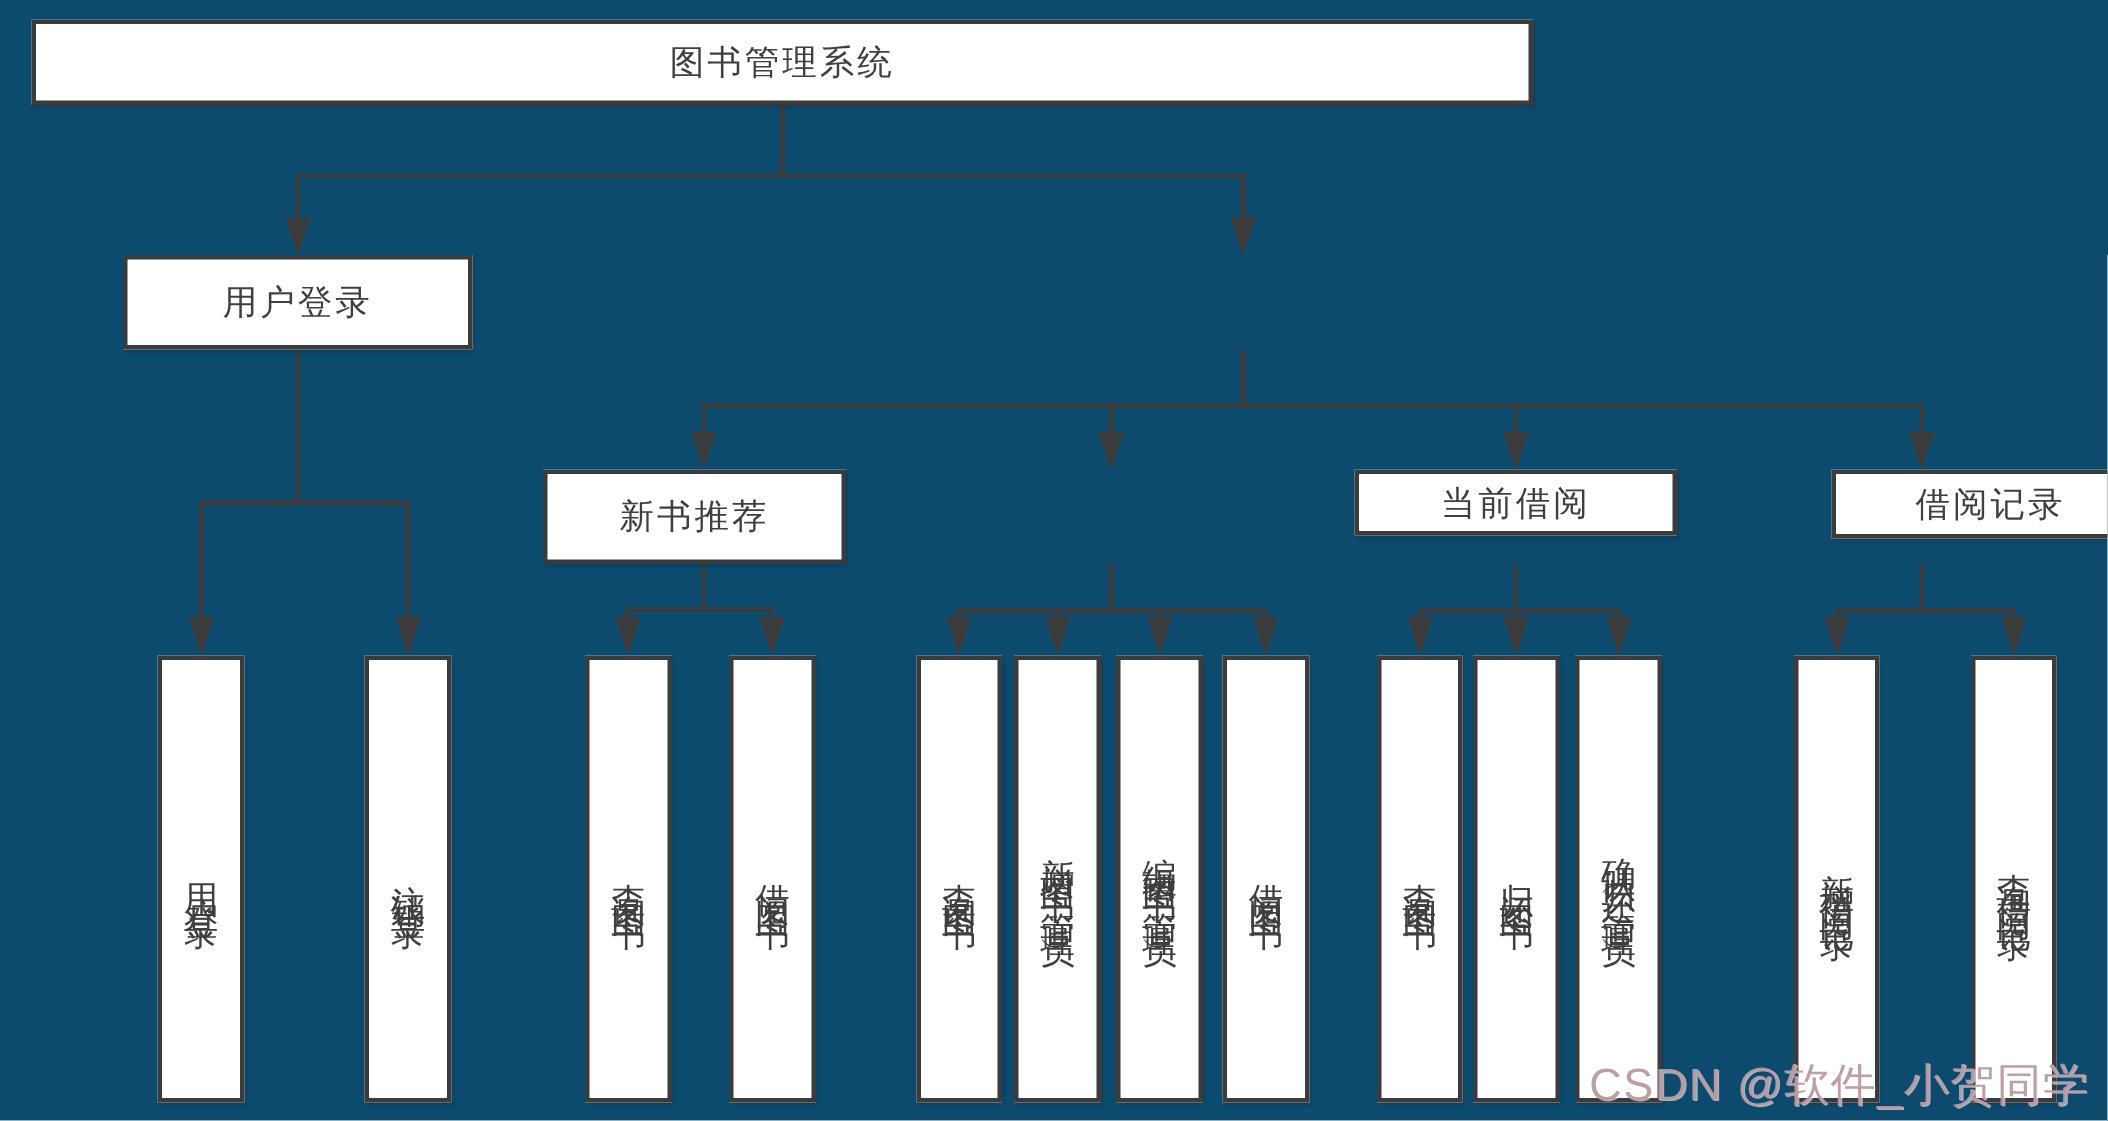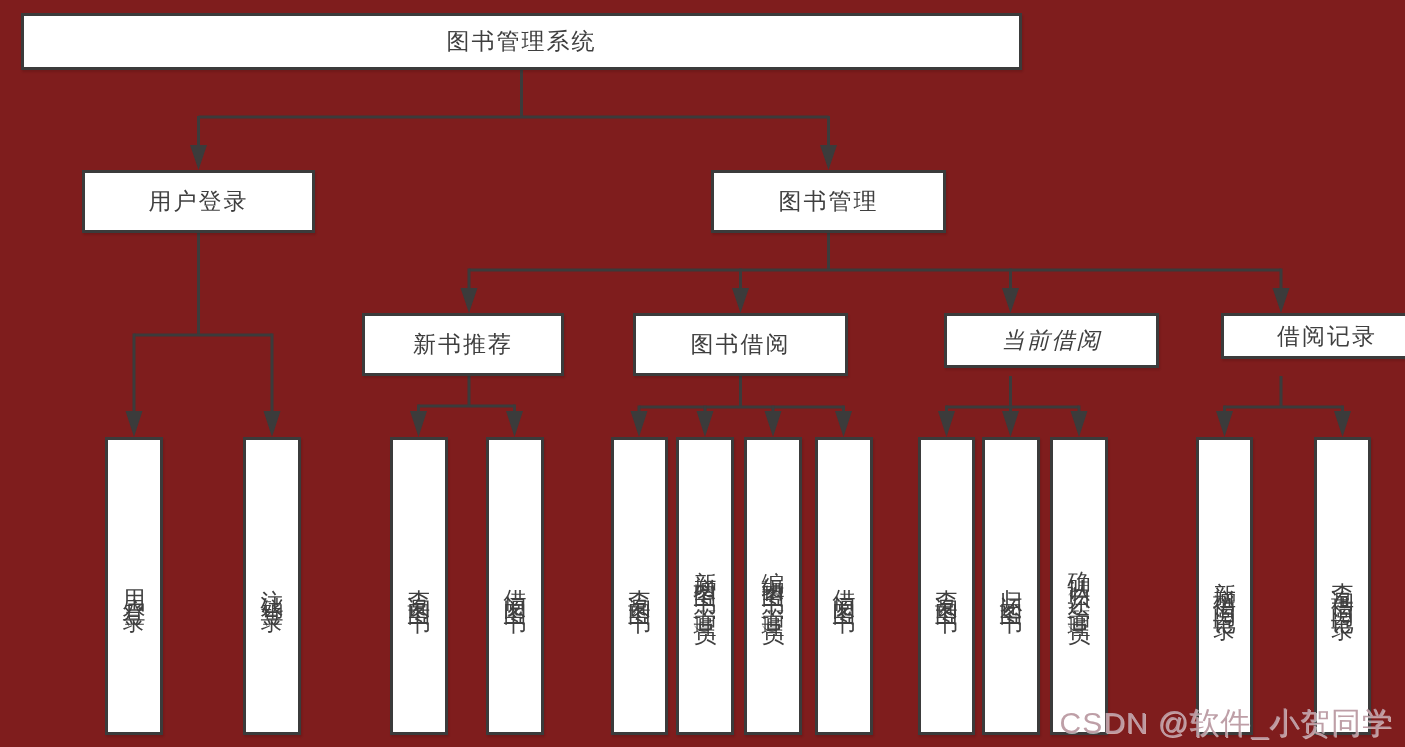--- a/index.html
+++ b/index.html
@@ -5,21 +5,21 @@
   html, body {
     margin: 0;
     padding: 0;
     background: #ffffff;
     font-family: "Liberation Sans", "DejaVu Sans", sans-serif;
   }
   .canvas {
     position: relative;
     width: 1405px;
     height: 747px;
-    background: #7f1d1d;
+    background: #0c4a6e;
     overflow: hidden;
   }
   .connectors {
     position: absolute;
     left: 0;
     top: 0;
     z-index: 1;
   }
   .box {
     position: absolute;
@@ -125,25 +125,23 @@
       <polygon points="1002,411 1019,411 1010.5,437"></polygon>
       <polygon points="1070.5,411 1087.5,411 1079,437"></polygon>
       <polygon points="1216,411 1233,411 1224.5,437"></polygon>
       <polygon points="1334,411 1351,411 1342.5,437"></polygon>
     </g>
   </svg>
 
   <div class="box" style="left:21px; top:13px; width:1001px; height:57px;">图书管理系统</div>
 
   <div class="box" style="left:82px; top:170px; width:233px; height:63px;">用户登录</div>
-  <div class="box" style="left:711px; top:170px; width:235px; height:63px;">图书管理</div>
 
   <div class="box" style="left:362px; top:313px; width:202px; height:63px;">新书推荐</div>
-  <div class="box" style="left:633px; top:313px; width:215px; height:63px;">图书借阅</div>
-  <div class="box" style="left:944px; top:313px; width:215px; height:55px;font-style:italic;">当前借阅</div>
+  <div class="box" style="left:903px; top:313px; width:215px; height:44px;">当前借阅</div>
   <div class="box" style="left:1221px; top:313px; width:212px; height:46px;">借阅记录</div>
 
   <div class="box leaf" style="left:105px; top:437px; width:58px; height:298px;">用户登录</div>
   <div class="box leaf" style="left:243px; top:437px; width:58px; height:298px;">注销登录</div>
 
   <div class="box leaf" style="left:390px; top:437px; width:58px; height:298px;">查询图书</div>
   <div class="box leaf" style="left:486px; top:437px; width:58px; height:298px;">借阅图书</div>
 
   <div class="box leaf" style="left:611px; top:437px; width:57px; height:298px;">查询图书</div>
   <div class="box leaf" style="left:676px; top:437px; width:58px; height:298px;">新增图书（管理员）</div>

